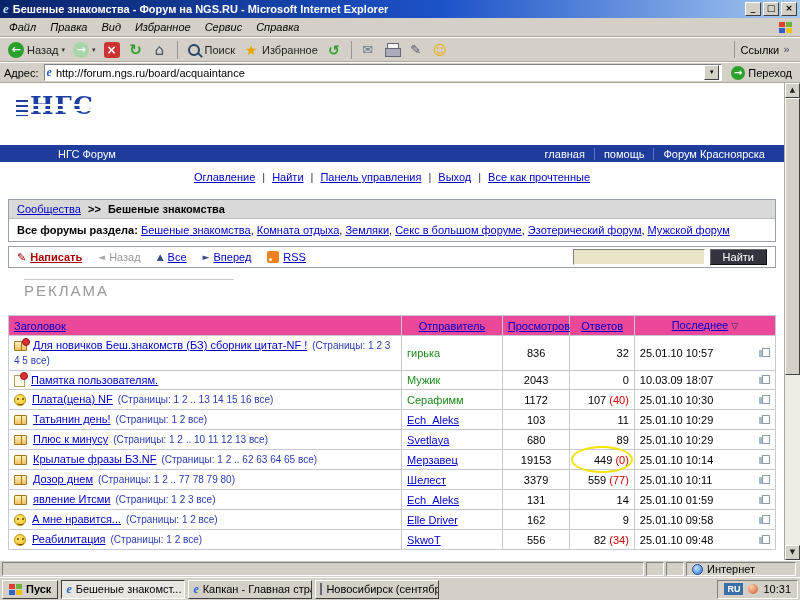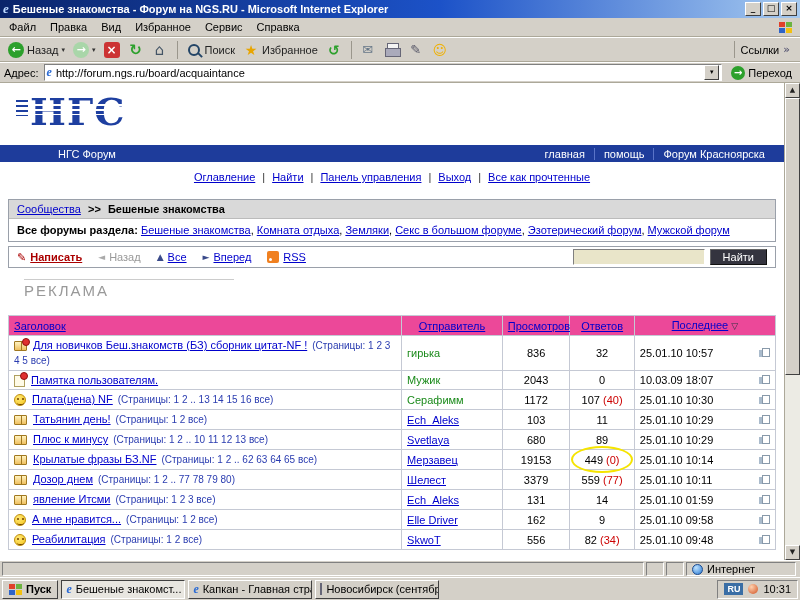--- a/index.html
+++ b/index.html
@@ -13,21 +13,21 @@
     display:flex; align-items:center; padding:0 3px; gap:4px; flex:0 0 auto; }
   .ie-ico { color:#bcd8ff; font-family:"Liberation Serif","DejaVu Serif",serif; font-weight:bold;
     font-style:italic; font-size:13px; line-height:14px; }
   .title-text { color:#fff; font-weight:bold; font-size:11px; flex:1; white-space:nowrap; overflow:hidden; }
   .tb-btns { display:flex; gap:2px; }
   .tb-btn { width:16px; height:14px; background:#D4D0C8; border:1px solid; border-color:#fff #404040 #404040 #fff;
     font-size:9px; line-height:11px; text-align:center; font-weight:bold; font-family:"DejaVu Sans",sans-serif; }
 
   
   .menubar { height:19px; display:flex; align-items:center; padding:0 2px; border-bottom:1px solid #aca899; flex:0 0 auto; }
-  .menu-item { padding:14px 7px; }
+  .menu-item { padding:14px 7px;font-style:italic; }
   .flag { display:grid; grid-template-columns:6px 6px; grid-template-rows:5px 5px; gap:1px; margin-left:auto; margin-right:6px; }
   .flag i { display:block; }
   .flag .f1{background:#e0402a}.flag .f2{background:#6cb33f}.flag .f3{background:#2e64c8}.flag .f4{background:#f2c010}
 
   
   .toolbar { height:25px; display:flex; align-items:center; padding:0 4px; border-top:1px solid #fff;
     border-bottom:1px solid #aca899; flex:0 0 auto; }
   .tbtn { display:flex; align-items:center; gap:3px; padding:1px 4px; color:#222; }
   .tbtn.grp { border-left:1px solid #9a968c; margin-left:5px; padding-left:8px; }
   .tico { width:16px; height:16px; display:flex; align-items:center; justify-content:center; border-radius:50%;
@@ -69,21 +69,21 @@
   .page { flex:1; background:#fff; overflow:hidden; color:#000; }
   .vscroll { width:16px; background:#ECEBE4; display:flex; flex-direction:column; border-left:1px solid #aca899; }
   .sb-btn { height:15px; background:#D4D0C8; border:1px solid; border-color:#fff #404040 #404040 #fff; font-size:7px;
     text-align:center; line-height:13px; color:#222; font-family:"DejaVu Sans",sans-serif; }
   .sb-track { flex:1; position:relative; }
   .sb-thumb { position:absolute; top:0; left:0; right:0; height:62%; background:#D4D0C8; border:1px solid;
     border-color:#fff #404040 #404040 #fff; }
 
   
   .logo-wrap { padding:10px 0 0 16px; height:60px; }
-  .ngs-logo { position:relative; display:inline-block; color:#1e3fa0; font-weight:bold; font-size:38px; line-height:1;
+  .ngs-logo { position:relative; display:inline-block; color:#1e3fa0; font-weight:bold; font-size:25px; line-height:1;
     font-family:"DejaVu Serif","Liberation Serif",serif; letter-spacing:1px; padding-left:14px; }
   .ngs-logo::before { content:""; position:absolute; left:0; top:7px; width:12px; height:16px;
     background:repeating-linear-gradient(to bottom,#1e3fa0 0 2px,transparent 2px 5px); }
   .ngs-logo::after { content:""; position:absolute; left:14px; right:0; top:8px; height:14px;
     background:repeating-linear-gradient(to bottom,transparent 0 3px,#fff 3px 5px); }
   .topbar { height:17px; background:#1e3c9b; color:#fff; display:flex; align-items:center; padding:0 10px; margin-top:2px; }
   .topbar-title { font-weight:normal;padding-left:48px; }
   .topbar-links { margin-left:auto; display:flex; }
   .topbar-links a { color:#fff; text-decoration:none; padding:0 9px; border-left:1px solid #5a74c8; }
   .topbar-links a:first-child { border-left:none; }
@@ -114,21 +114,21 @@
   .ad-bullet { color:#333; margin-right:5px; font-family:"DejaVu Sans",sans-serif; }
 
   
   .forumtable { width:768px; margin:16px 8px 0; border-collapse:collapse; table-layout:fixed; }
   .forumtable th, .forumtable td { border:1px solid #c5c9d4; padding:2px 5px; line-height:14px; vertical-align:middle; }
   .forumtable th { background:#ec4899; font-weight:normal; text-align:center; }
   th.c-title { text-align:left; }
   .c-title { width:390px; }
   .c-sender { width:100px; }
   .c-views { width:67px; text-align:center; }
-  .c-replies { width:64px; text-align:center; position:relative; }
+  .c-replies { width:64px; text-align:right; position:relative; }
   .c-last { width:140px; }
   .sort { font-size:9px; margin-left:3px; color:#334; font-family:"DejaVu Sans",sans-serif; }
   .row-ic { display:inline-block; vertical-align:middle; margin-right:6px; position:relative; }
   .ic-book { width:13px; height:10px; background:linear-gradient(#fff3c0,#f0c060); border:1px solid #a07820; border-radius:1px; }
   .ic-book::before { content:""; position:absolute; left:50%; top:0; bottom:0; width:1px; background:#a07820; }
   .ic-note { width:11px; height:12px; background:#fffbe8; border:1px solid #b0a060; }
   .ic-pin::after { content:""; position:absolute; right:-4px; top:-4px; width:6px; height:6px; border-radius:50%;
     background:#e03030; border:1px solid #901010; }
   .ic-smiley { width:12px; height:12px; border-radius:50%; background:radial-gradient(circle at 35% 30%,#ffe878,#f5c518);
     border:1px solid #c09010; }

